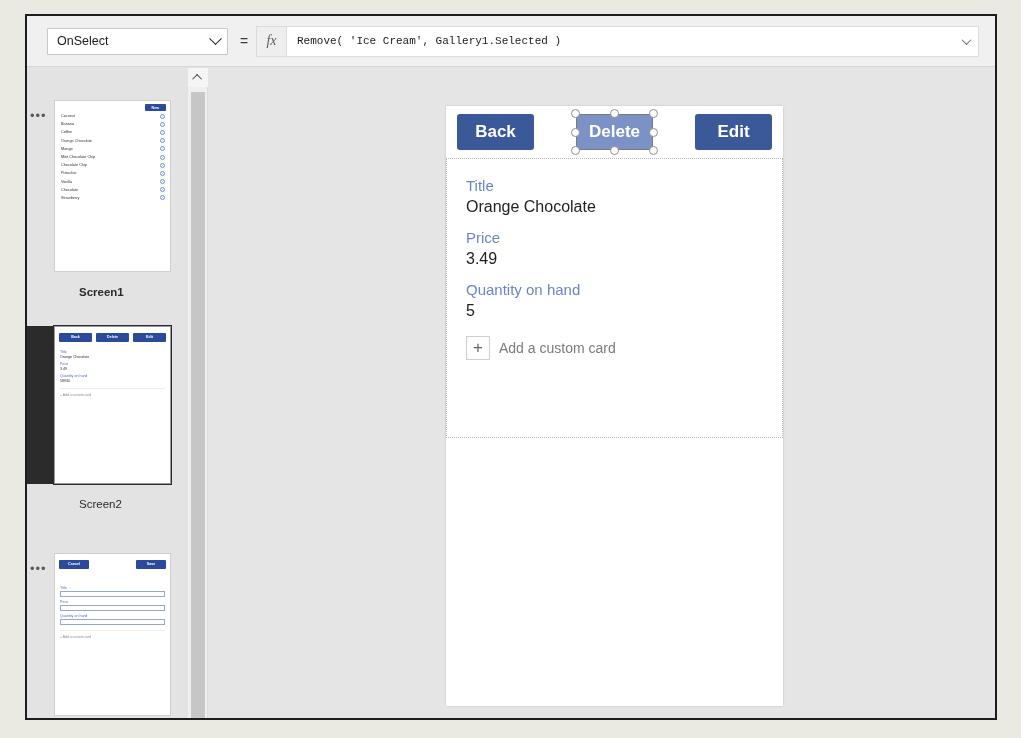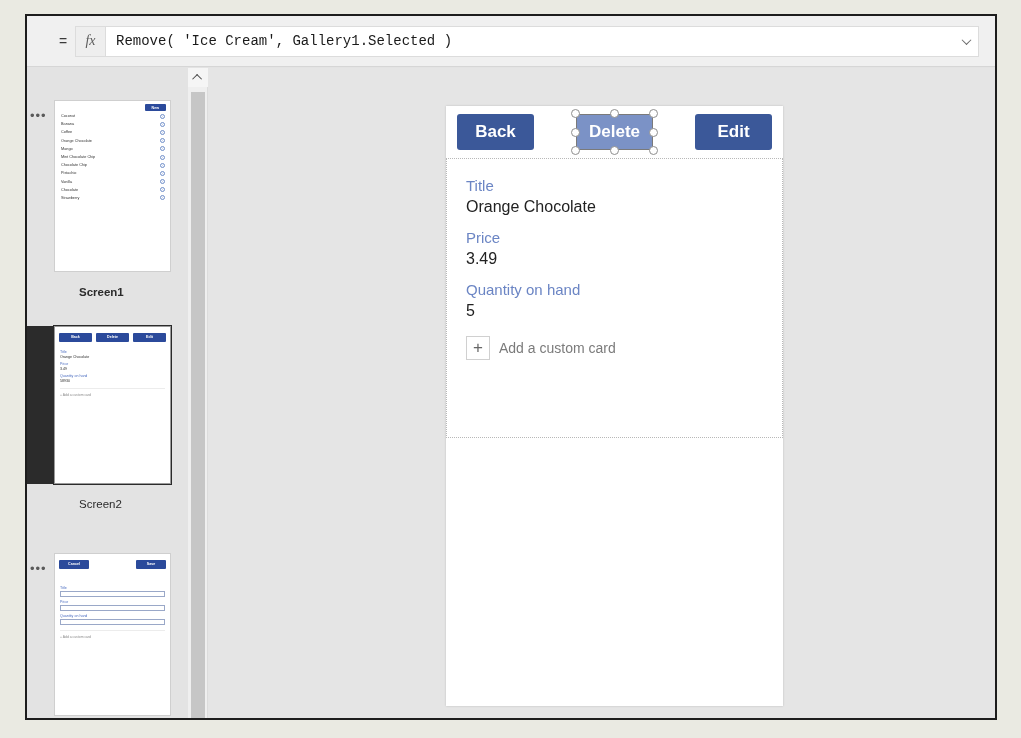--- a/index.html
+++ b/index.html
@@ -71,21 +71,21 @@
   #formula-input {
     flex: 1;
     height: 31px;
     background: #ffffff;
     border: 1px solid #dcdcdc;
     display: flex;
     align-items: center;
     justify-content: space-between;
     padding: 0 8px 0 10px;
     font-family: "Liberation Mono", monospace;
-    font-size: 14px;
+    font-size: 11px;
     color: #1a1a1a;
     cursor: text;
   }
   .chev-sm {
     width: 7px; height: 7px;
     border-right: 1.4px solid #6a6a6a;
     border-bottom: 1.4px solid #6a6a6a;
     transform: rotate(45deg) translate(-1px,-1px);
     flex: none;
   }
@@ -303,20 +303,24 @@
     font-size: 14px;
     color: #7b7b7b;
   }
 </style>
 </head>
 <body>
 
 <div id="app-window">
 
   <div id="formula-bar">
+    <div id="property-select">
+      <span>OnSelect</span>
+      <span class="chev"></span>
+    </div>
     <div id="equals-sign">=</div>
     <div id="fx-box">fx</div>
     <div id="formula-input">
       <span>Remove( 'Ice Cream', Gallery1.Selected )</span>
       <span class="chev-sm"></span>
     </div>
   </div>
 
   <div id="screens-panel">
 

